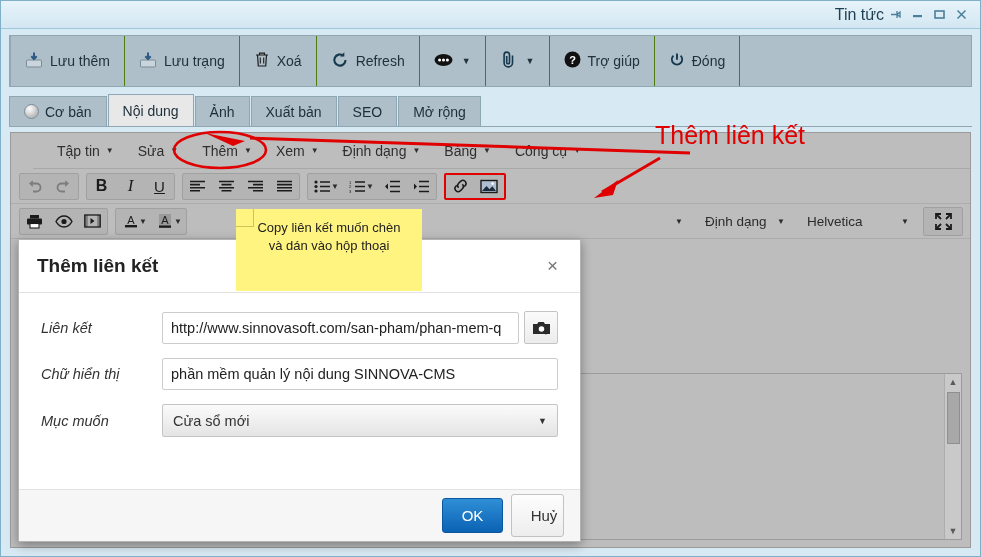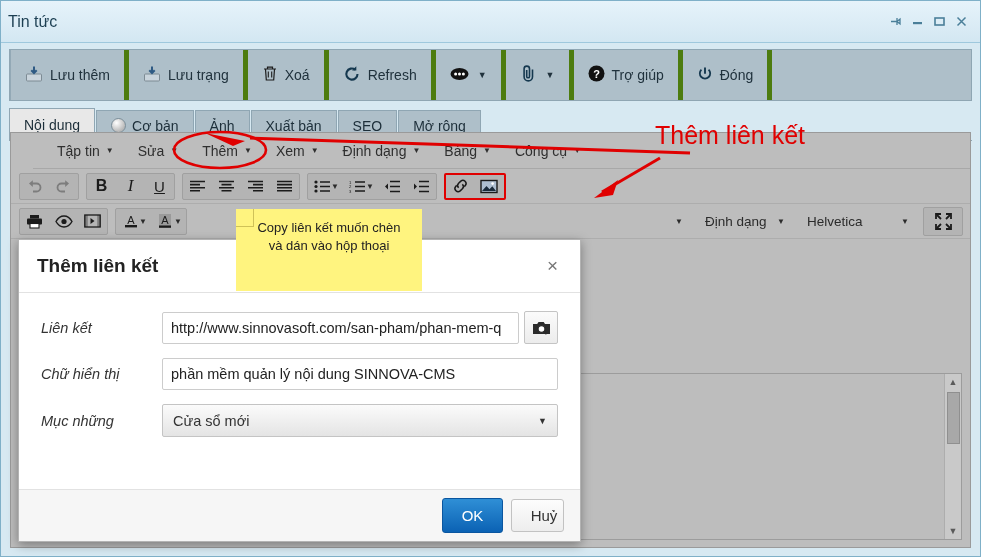--- a/index.html
+++ b/index.html
@@ -12,41 +12,41 @@
     position: relative;
   }
 
   
   #window {
     position:absolute; left:0; top:0; width:981px; height:557px;
     background:#d7e9f2;
     border:1px solid #7fb0c8;
   }
   #titlebar {
-    height:42px; background:linear-gradient(#e6f3fa,#d3e7f2);
+    height:28px; background:linear-gradient(#e6f3fa,#d3e7f2);
     border-bottom:1px solid #9ec8dd;
-    display:flex; align-items:center; padding:0 8px 0 7px;
+    display:flex; align-items:center; padding:0 8px 0 0;text-align:right;
   }
   #title-text { font-size:16px; color:#1c3f52; flex:1; }
   .wbtn { width:22px;height:22px;display:flex;align-items:center;justify-content:center;
     color:#4a7f99; font-size:14px; cursor:pointer; }
   .wbtn svg { display:block; }
 
   
   #apptoolbar {
     margin:6px 8px 0 8px;
     height:52px;
     background:#aebfc9;
     border:1px solid #8fa6b3;
     display:flex; align-items:stretch;
   }
   .tb-btn {
     display:flex; align-items:center; gap:7px;
     padding:0 14px;
-    border-right:5px solid #4d7c0f;
+    border-right:1px solid #4d7c0f;
     font-size:14px; color:#20323d;
     cursor:pointer; white-space:nowrap;
   }
   .tb-btn:first-child { border-left:1px solid #93a9b6; }
   .tb-spacer { flex:1; border-right:0; }
   .tb-caret { font-size:9px; color:#20323d; margin-left:2px; }
 
   
   #tabstrip {
     margin:6px 8px 0 8px; height:34px;
@@ -170,21 +170,21 @@
   #dlg-foot {
     height:52px; border-top:1px solid #e2e2e2; background:#f6f6f6;
     display:flex; align-items:center; justify-content:flex-end; gap:8px; padding:0 16px;
   }
   #ok-btn {
     min-width:61px; height:35px; background:linear-gradient(#2f8fd6,#0b62b4);
     border:1px solid #0a56a0; border-radius:3px; color:#fff; font-size:15px;
     display:flex; align-items:center; justify-content:center; cursor:pointer;text-align:center;
   }
   #cancel-btn {
-    min-width:53px; height:33px; background:linear-gradient(#fdfdfd,#ededed);
+    min-width:53px; height:43px; background:linear-gradient(#fdfdfd,#ededed);
     border:1px solid #c2c2c2; border-radius:3px; color:#333; font-size:15px;
     display:flex; align-items:center; justify-content:center; cursor:pointer;padding-left:13px;
   }
 </style>
 </head>
 <body>
 
 <div id="window">
 
   <div id="titlebar">
@@ -282,26 +282,26 @@
             <path d="M8 1.5v6.2" stroke="#15384f" stroke-width="1.9"></path>
             <path d="M4.4 3.6a5.2 5.2 0 1 0 7.2 0" stroke="#15384f" stroke-width="1.8" fill="none"></path>
           </svg>
       </span>
       <span>Đóng</span>
     </div>
     <div class="tb-btn tb-spacer"></div>
   </div>
 
   <div id="tabstrip">
-    <div class="tab active">
-      <span>Nội dung</span>
-    </div>
     <div class="tab">
       <span class="radio-dot"></span>
       <span>Cơ bản</span>
+    </div>
+    <div class="tab active">
+      <span>Nội dung</span>
     </div>
     <div class="tab">
       <span>Ảnh</span>
     </div>
     <div class="tab">
       <span>Xuất bản</span>
     </div>
     <div class="tab">
       <span>SEO</span>
     </div>
@@ -537,21 +537,21 @@
             <circle cx="9.5" cy="10" r="3.4" fill="#fff" stroke="#2b2b2b" stroke-width="1.2"></circle>
             <path d="M11.8 12.4l2.7 2.7" stroke="#2b2b2b" stroke-width="1.7"></path>
           </svg>
       </div>
     </div>
     <div class="frow">
       <div class="flabel">Chữ hiển thị</div>
       <input class="finput" value="phần mềm quản lý nội dung SINNOVA-CMS" style="">
     </div>
     <div class="frow">
-      <div class="flabel">Mục những</div>
+      <div class="flabel">Mục muốn</div>
       <div class="fselect">
         <span>Cửa sổ mới</span>
         <span style="font-size:9px">▼</span>
       </div>
     </div>
   </div>
   <div id="dlg-foot">
     <div id="ok-btn">OK</div>
     <div id="cancel-btn">Huỷ</div>
   </div>

